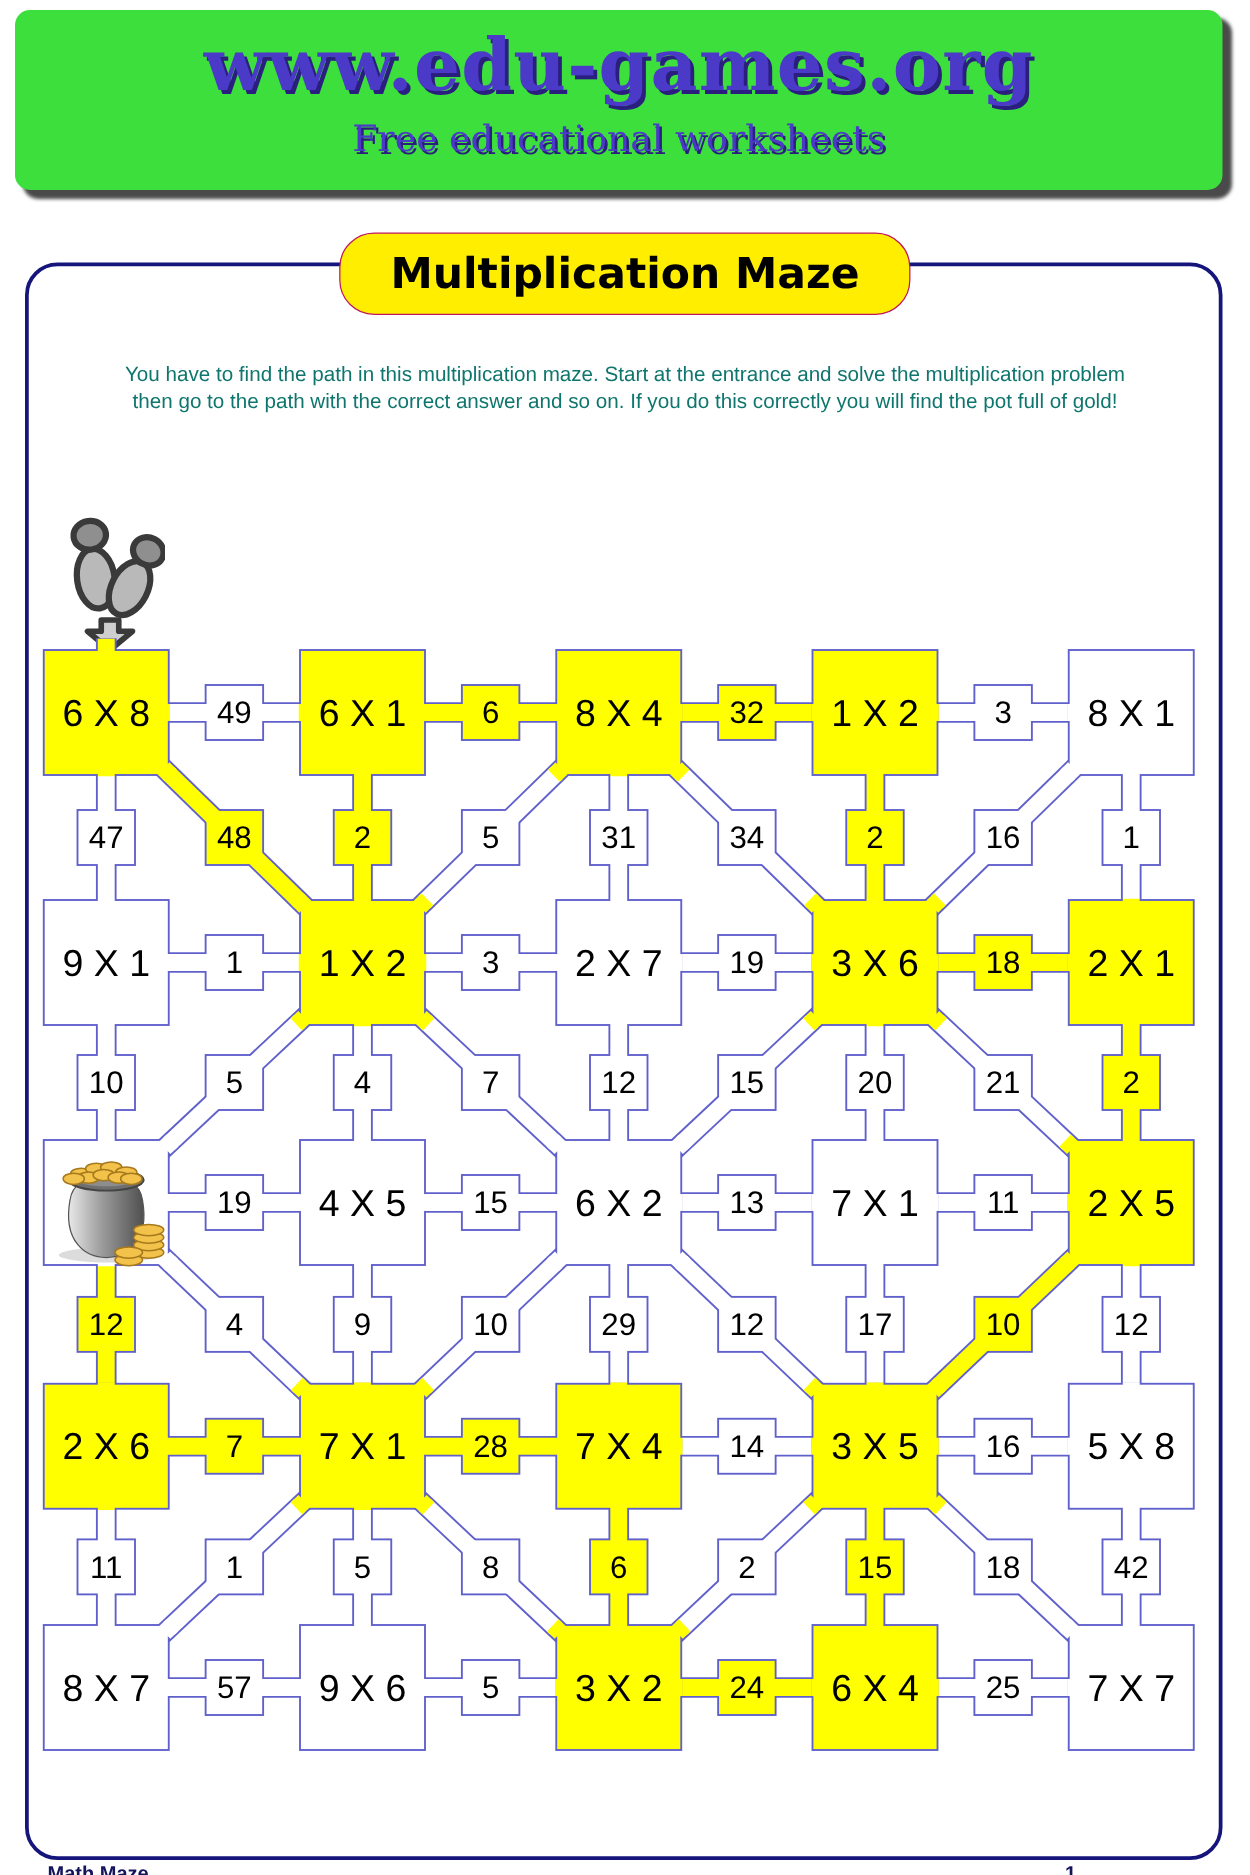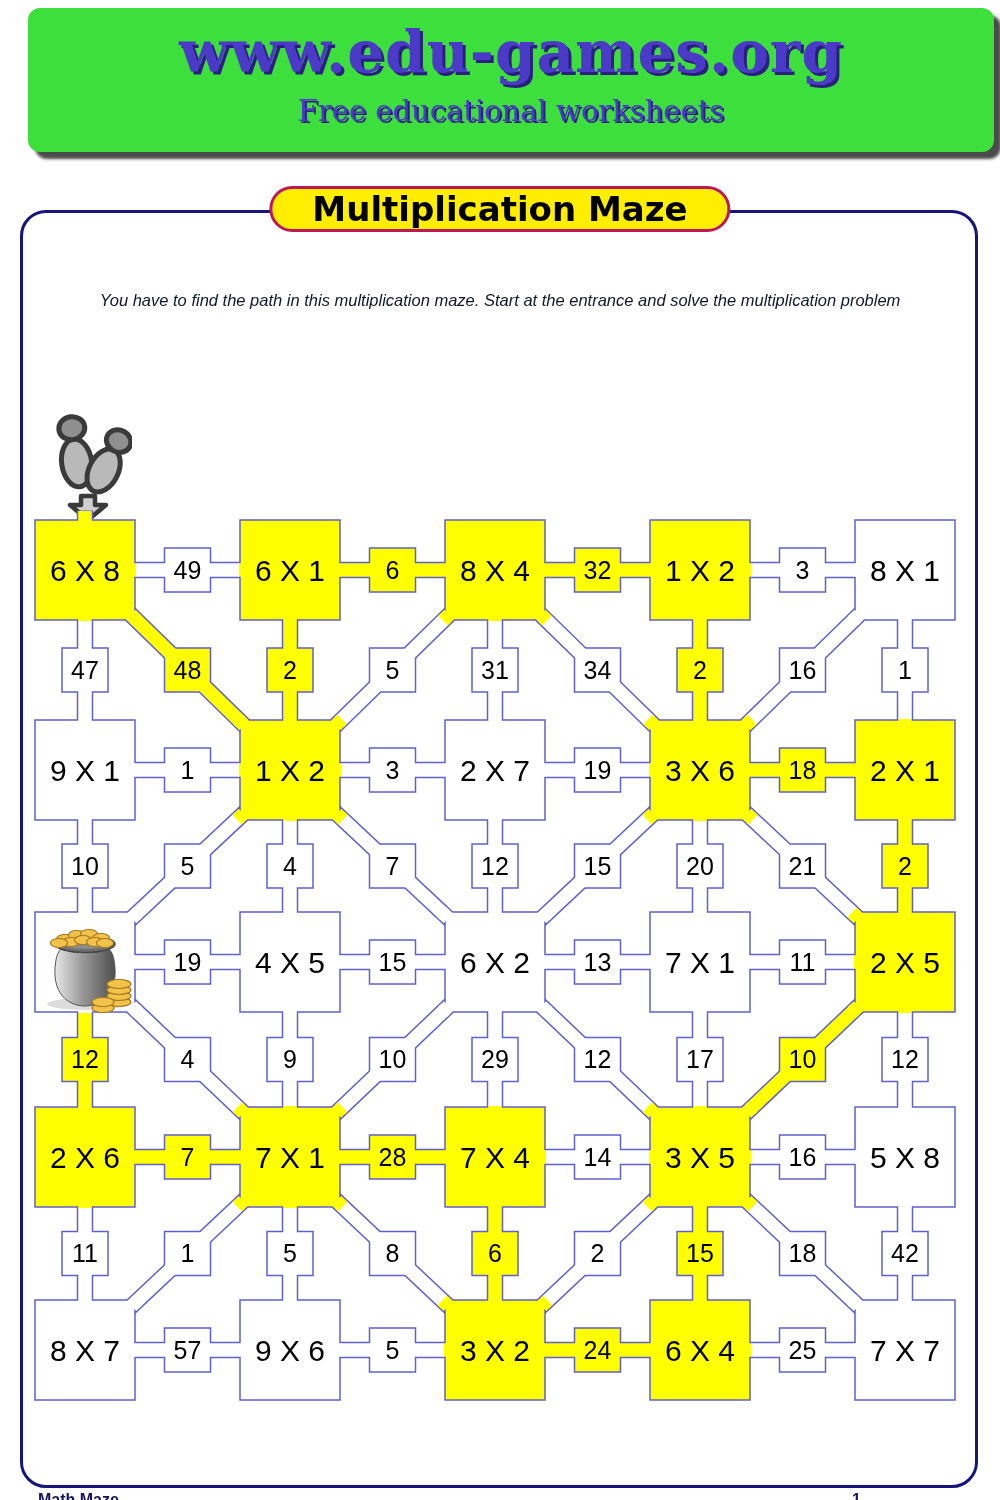--- a/index.html
+++ b/index.html
@@ -2,21 +2,21 @@
 <html><head>
 <meta charset="utf-8">
 <style>
   html,body{margin:0;padding:0;}
   body{
     width:1000px;height:1500px;position:relative;overflow:hidden;
     background:#ffffff;font-family:"Liberation Sans", sans-serif;
   }
   
   .banner{
-    position:absolute;left:28px;top:8px;width:966px;height:144px;
+    position:absolute;left:12px;top:8px;width:966px;height:144px;
     background:#3cdf3c;border-radius:12px;
     box-shadow:7px 7px 3px #4a4a4a;
     text-align:center;
   }
   .banner-title{
     margin:0;padding-top:10px;
     font-family:"DejaVu Serif", serif;font-weight:700;font-size:58px;
     color:#4b3ac8;letter-spacing:1px;
     text-shadow:3px 3px 0 #2a1f7e;
   }
@@ -25,28 +25,28 @@
     font-family:"DejaVu Serif", serif;font-weight:400;font-size:29px;
     color:#4b3ac8;text-shadow:2px 2px 0 #2a1f7e;
   }
   
   .panel{
     position:absolute;left:20px;top:210px;width:952px;height:1272px;
     border:3.5px solid #15157c;border-radius:26px;background:#ffffff;
   }
   .title-pill{
     position:absolute;left:50%;top:186px;transform:translateX(-50%);
-    background:#ffee00;border:3px solid #be185d;border-radius:28px;
-    padding:0 40px;z-index:5;
+    background:#ffee00;border:1px solid #be185d;border-radius:28px;
+    padding:12px 40px;z-index:5;
     font-family:"DejaVu Sans", sans-serif;font-weight:600;font-size:34px;
     color:#000;white-space:nowrap;
   }
   .instructions{
     position:absolute;left:40px;top:290px;width:920px;z-index:2;
-    text-align:center;font-size:16.5px;line-height:1.27;color:#0f172a;font-style:italic;
+    text-align:center;font-size:16.5px;line-height:1.27;color:#0f766e;
   }
   
   #maze{position:absolute;left:30px;top:508px;z-index:2;}
   #entrance-icon{position:absolute;left:50px;top:406px;z-index:2;}
   
   .footer-left{
     position:absolute;left:38px;top:1491px;z-index:2;
     font-size:16px;font-weight:bold;color:#15155e;
   }
   .footer-right{
@@ -61,20 +61,21 @@
   <p class="banner-title">www.edu-games.org</p>
   <p class="banner-sub">Free educational worksheets</p>
 </div>
 
 <div class="title-pill">Multiplication Maze</div>
 
 <div class="panel"></div>
 
 <div class="instructions">
   <span>You have to find the path in this multiplication maze. Start at the entrance and solve the multiplication problem</span><br>
+  <span>then go to the path with the correct answer and so on. If you do this correctly you will find the pot full of gold!</span>
 </div>
 
 <svg id="entrance-icon" width="82" height="116" viewBox="0 0 82 116">
   <g transform="rotate(-8 25 45)">
     <ellipse cx="25" cy="57" rx="15" ry="24" fill="#b9b9b9" stroke="#3a3a3a" stroke-width="5"></ellipse>
     <ellipse cx="25" cy="22" rx="13" ry="11.5" fill="#8f8f8f" stroke="#3a3a3a" stroke-width="5"></ellipse>
   </g>
   <g transform="rotate(27 60 52)">
     <ellipse cx="60" cy="66" rx="14.5" ry="23" fill="#b9b9b9" stroke="#3a3a3a" stroke-width="5"></ellipse>
     <ellipse cx="60" cy="33" rx="12.5" ry="11" fill="#8f8f8f" stroke="#3a3a3a" stroke-width="5"></ellipse>

